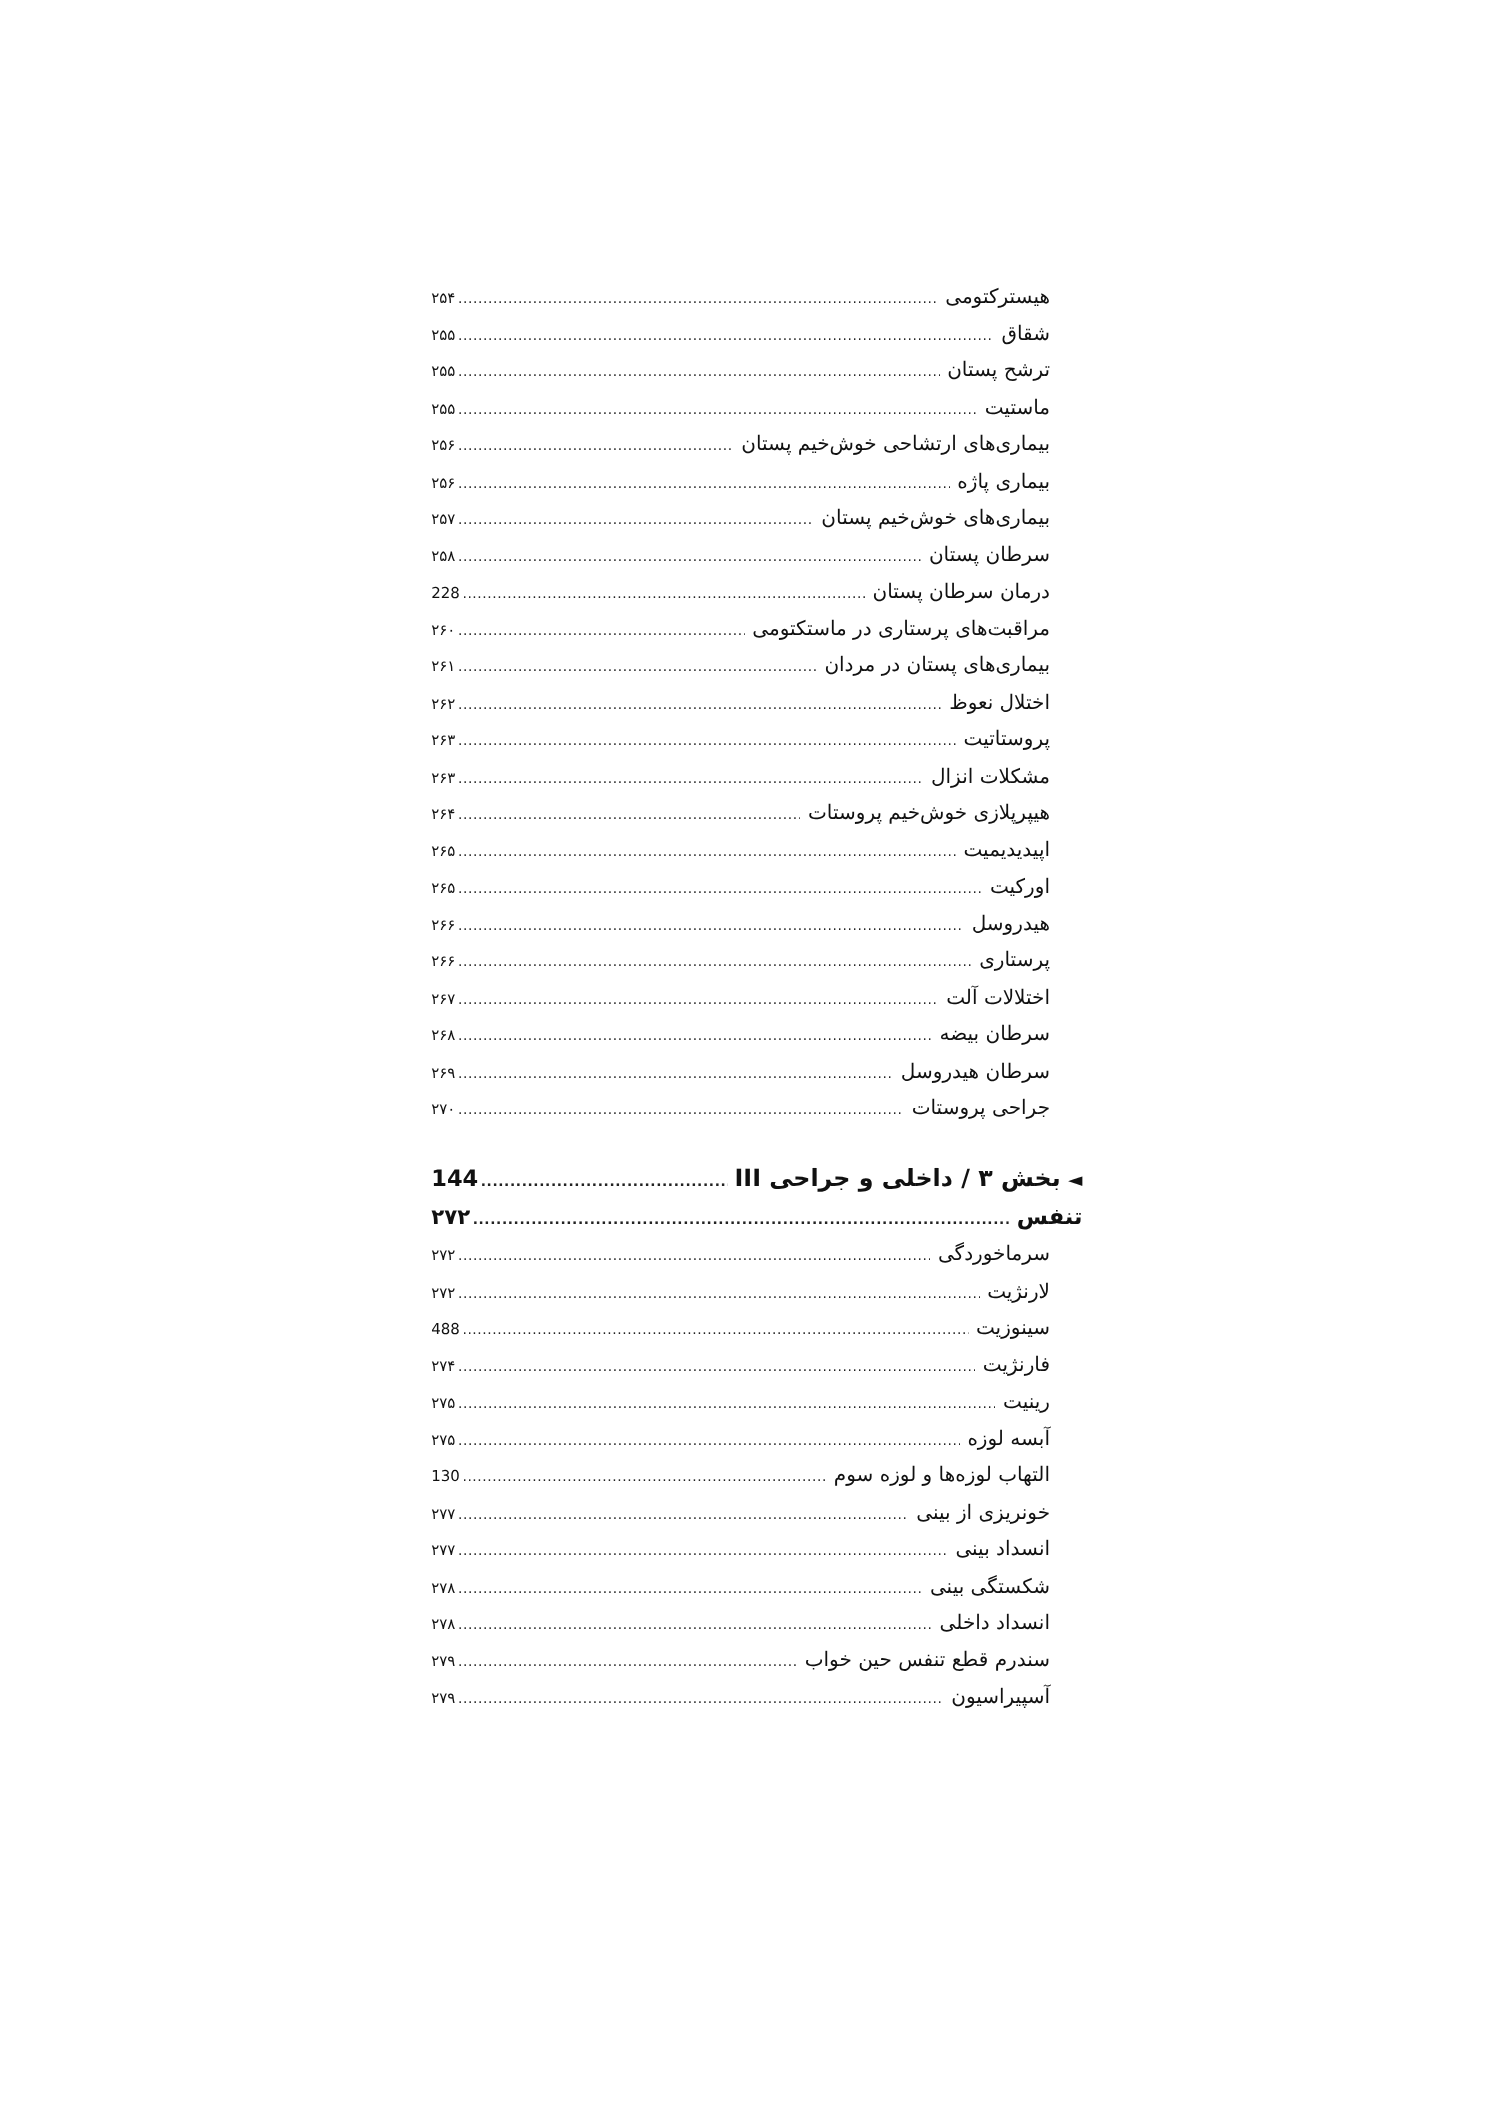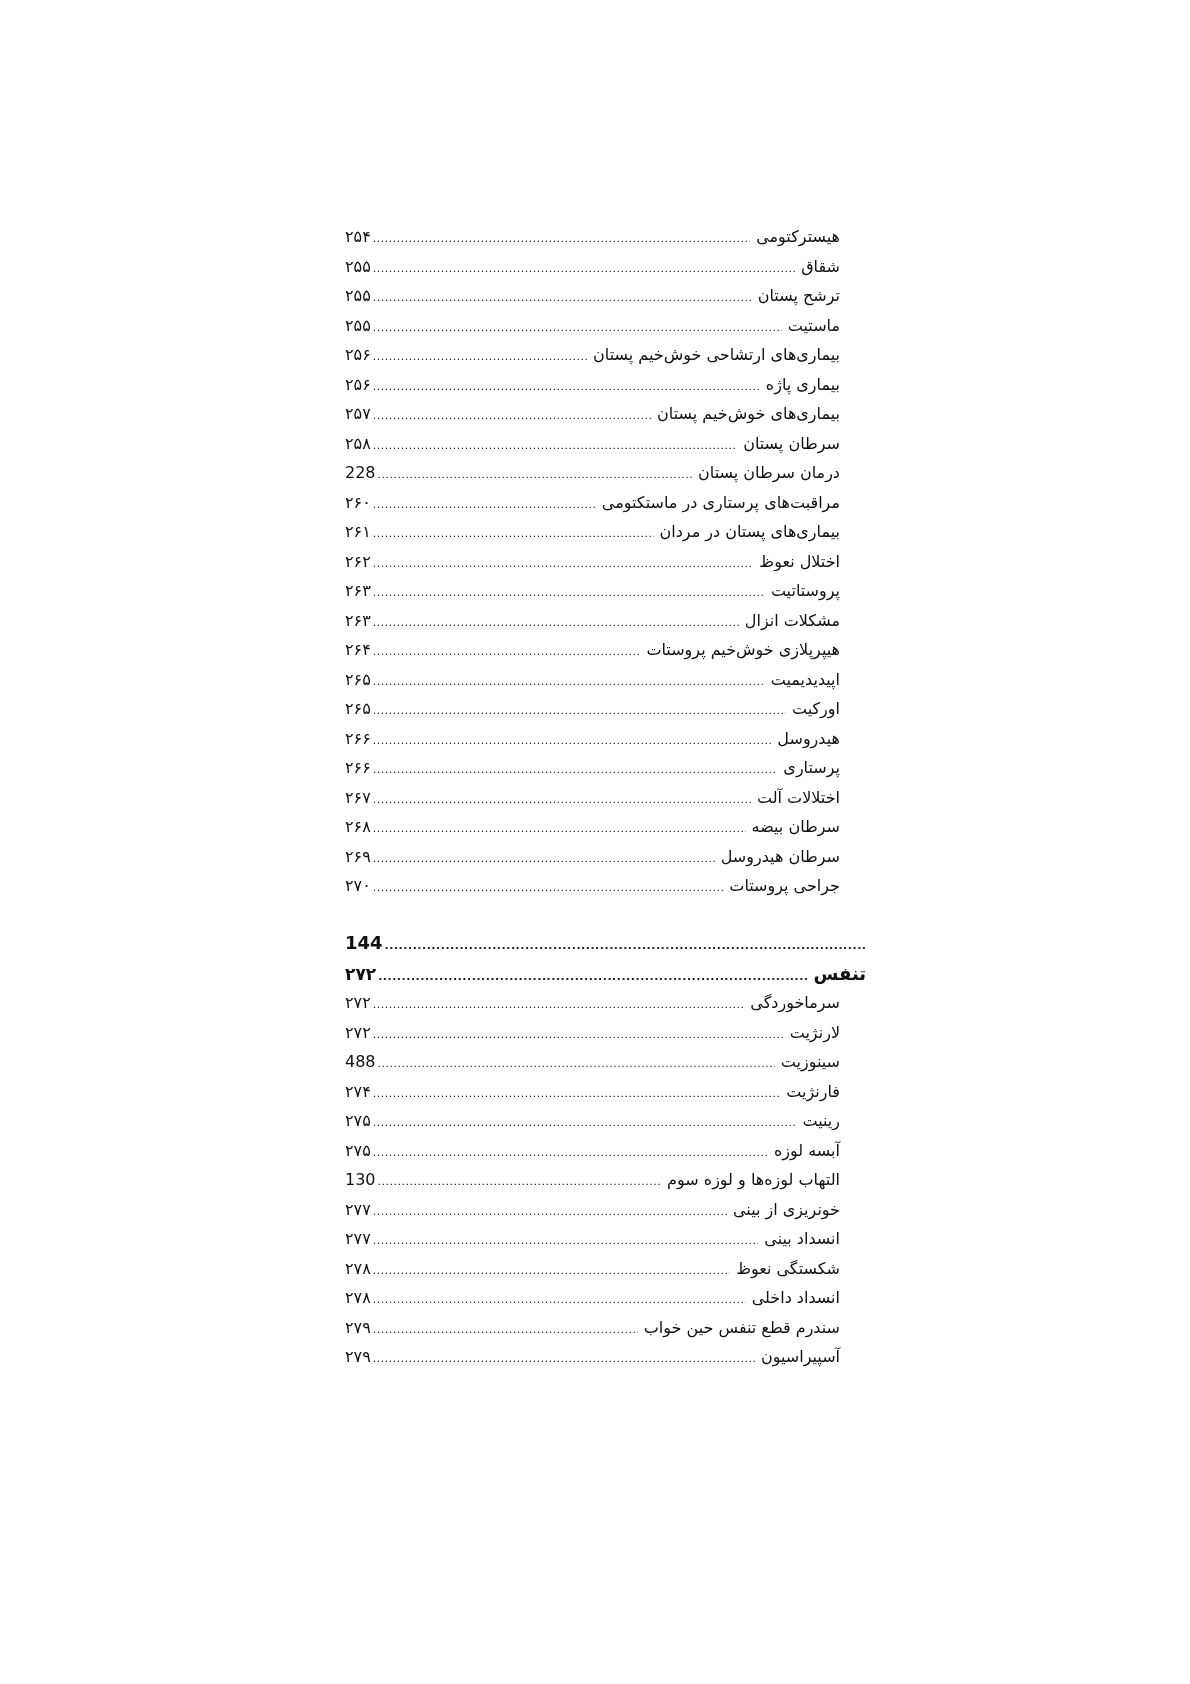--- a/index.html
+++ b/index.html
@@ -6,21 +6,21 @@
   body { width: 1190px; height: 1684px; position: relative; overflow: hidden;
          font-family: "DejaVu Sans", sans-serif; color: #111; }
   .toc { position: absolute; left: 345px; top: 222px; width: 521px; direction: rtl; }
   .row { display: flex; align-items: baseline; height: 29.5px; line-height: 29.5px;
          font-size: 16px; white-space: nowrap; }
   .row.sub { margin-right: 26px; }
   .row .title { flex: 0 0 auto; padding-left: 6px; }
   .row .dots { flex: 1 1 auto; overflow: hidden; color: #222; font-size: 11px;
                letter-spacing: 0.5px; direction: ltr; text-align: right; }
   .row .dots::before { content: "..............................................................................................................................................................................................................................."; }
-  .row .page { flex: 0 0 auto; padding-right: 2px; font-size: 16px; }
+  .row .page { flex: 0 0 auto; padding-right: 2px; font-size: 12px; }
   .gap { height: 26px; }
   .row.heading { font-size: 19px; font-weight: bold; height: 32px; line-height: 32px; }
   .row.heading .page { font-size: 18px; font-weight: bold; }
   .row.heading .dots { font-weight: bold; }
   .row.chapter { font-size: 18px; font-weight: bold; }
   .row.chapter .page { font-size: 17px; font-weight: bold; }
   .row.chapter .dots { font-weight: bold; }
   .arrow { font-size: 15px; margin-left: 6px; }
 </style>
 </head>
@@ -139,20 +139,21 @@
         <span class="page">۲۶۹</span>
       </div>
       <div class="row sub">
         <span class="title">جراحی پروستات</span>
         <span class="dots"></span>
         <span class="page">۲۷۰</span>
       </div>
     </div>
   <div class="gap"></div>
   <div class="row heading">
+    <span class="title"><span class="arrow">◄</span><span>بخش ۳ / داخلی و جراحی III</span></span>
     <span class="dots"></span>
     <span class="page">144</span>
   </div>
   <div class="row chapter">
     <span class="title">تنفس</span>
     <span class="dots"></span>
     <span class="page">۲۷۲</span>
   </div>
   <div id="block2">
       <div class="row sub">
@@ -194,21 +195,21 @@
         <span class="title">خونریزی از بینی</span>
         <span class="dots"></span>
         <span class="page">۲۷۷</span>
       </div>
       <div class="row sub">
         <span class="title">انسداد بینی</span>
         <span class="dots"></span>
         <span class="page">۲۷۷</span>
       </div>
       <div class="row sub">
-        <span class="title">شکستگی نعوظ</span>
+        <span class="title">شکستگی بینی</span>
         <span class="dots"></span>
         <span class="page">۲۷۸</span>
       </div>
       <div class="row sub">
         <span class="title">انسداد داخلی</span>
         <span class="dots"></span>
         <span class="page">۲۷۸</span>
       </div>
       <div class="row sub">
         <span class="title">سندرم قطع تنفس حین خواب</span>

